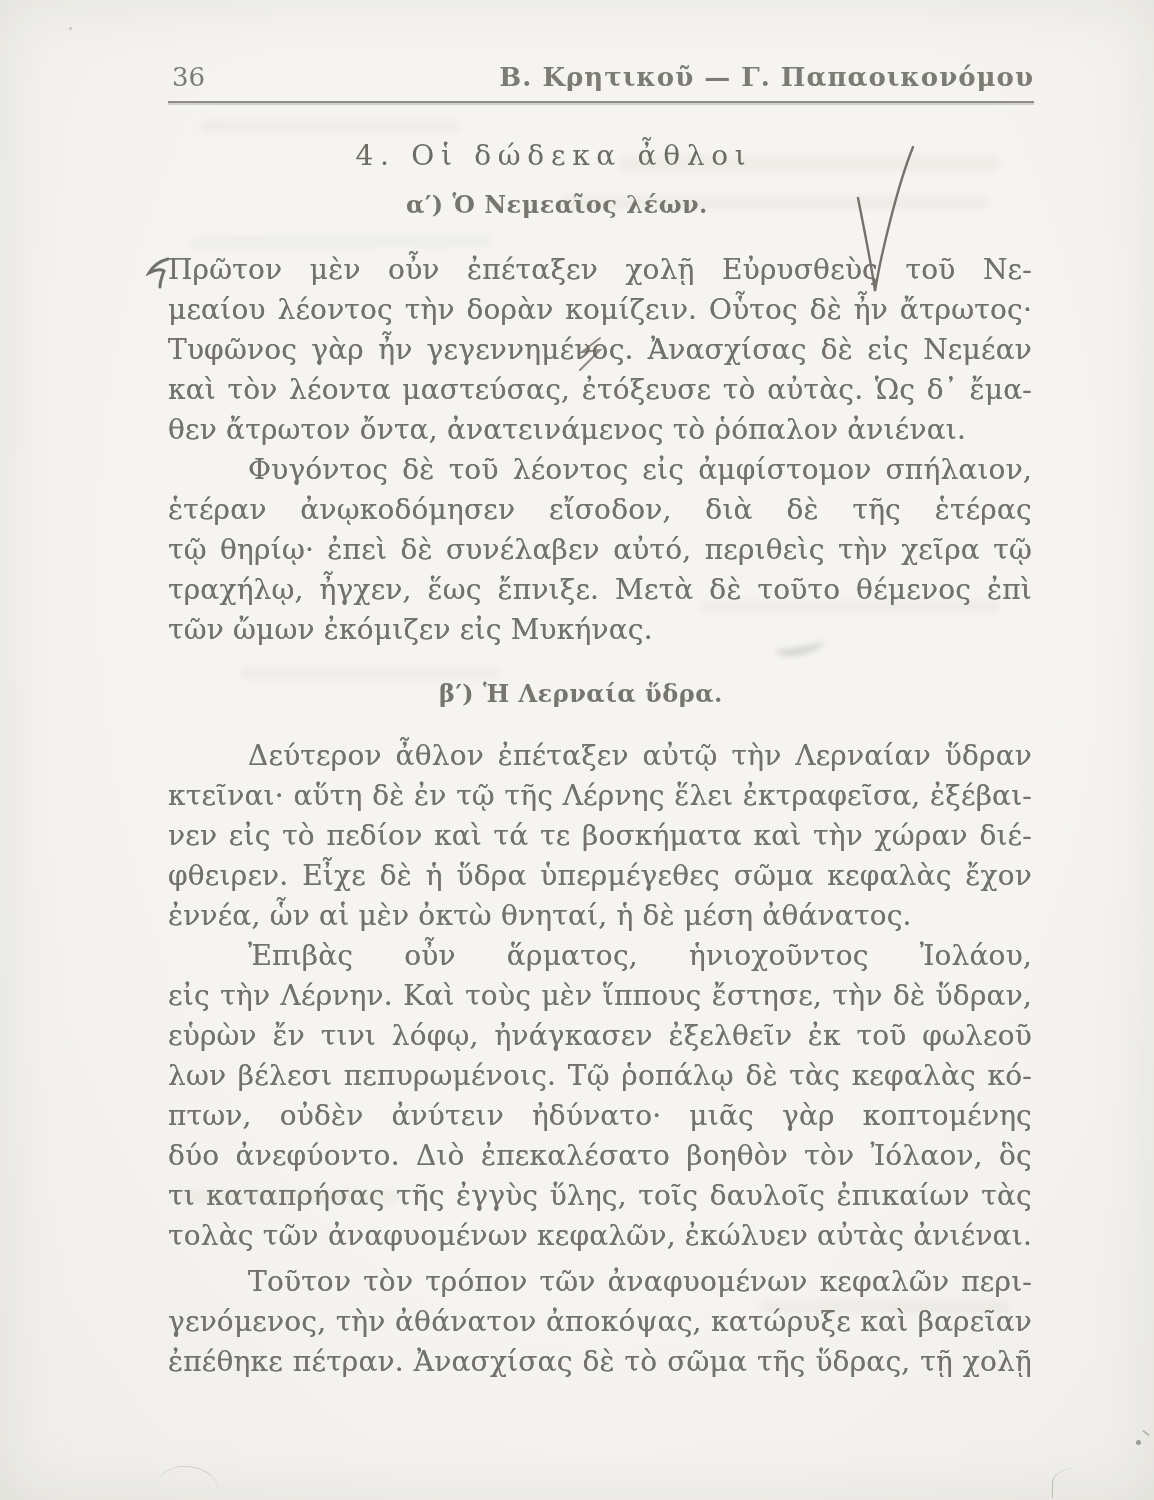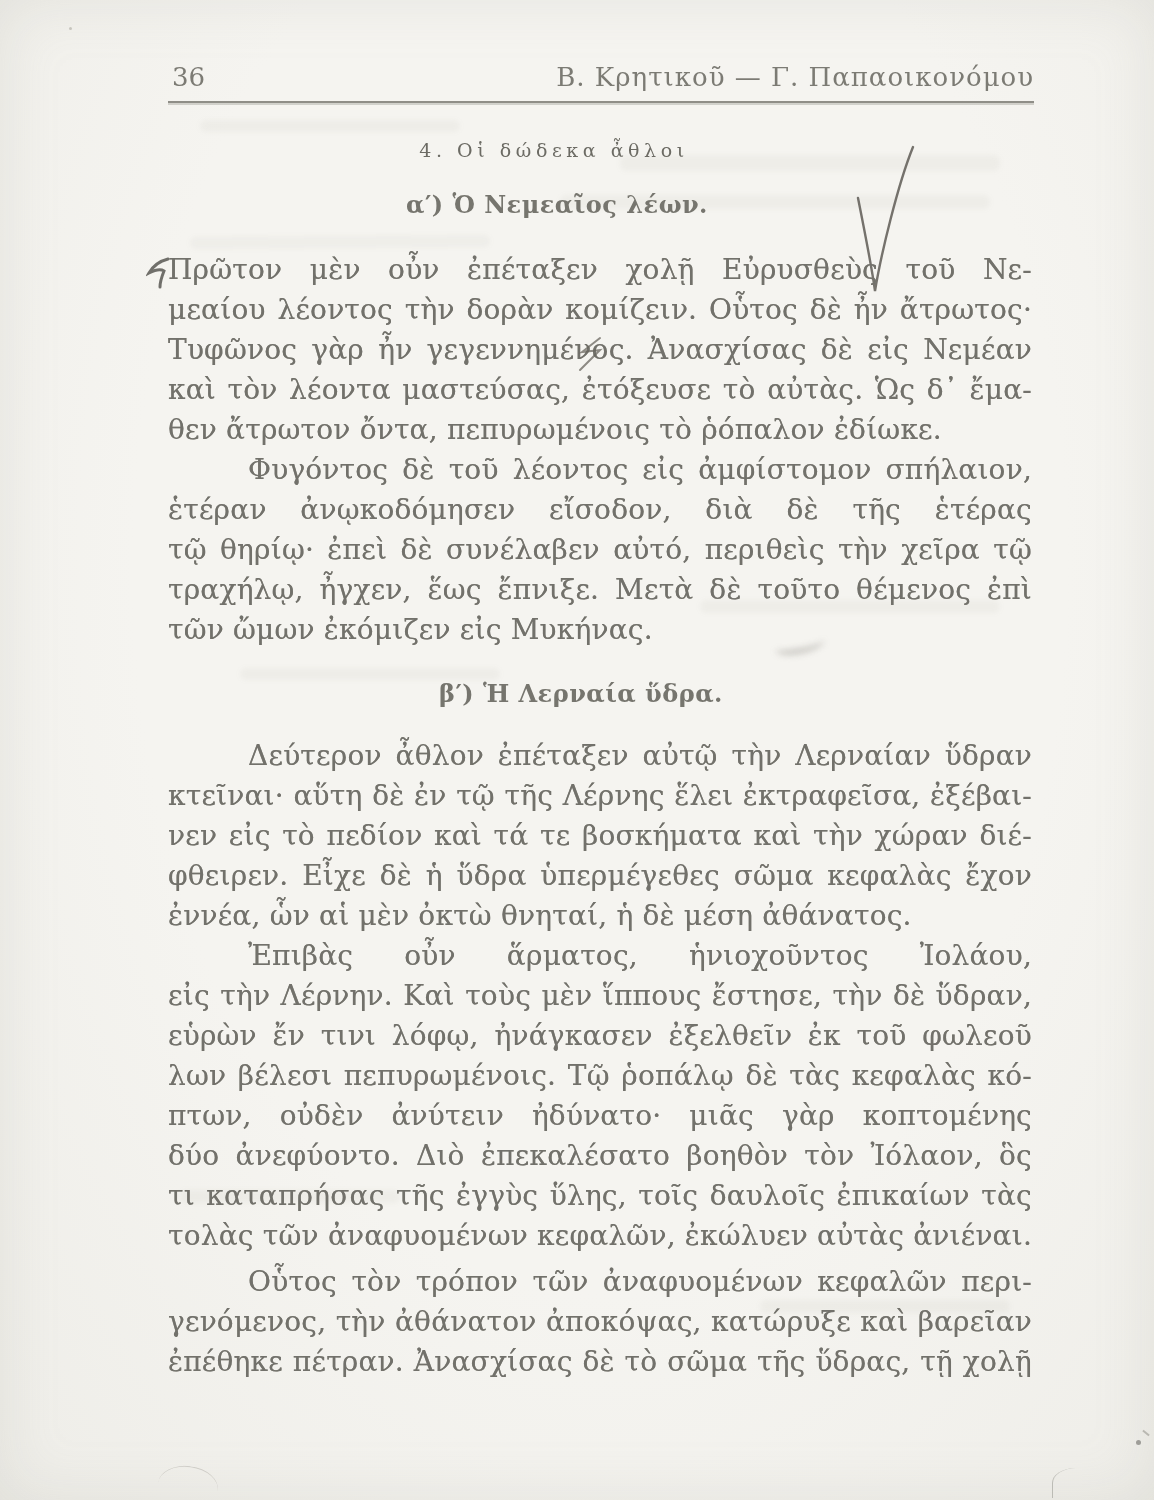--- a/index.html
+++ b/index.html
@@ -12,29 +12,29 @@
     overflow:hidden;
     font-family:"DejaVu Serif","Liberation Serif",serif;
     color:#72716b;
   }
   
   .header-row{
     position:absolute;top:62px;left:168px;width:866px;height:32px;
     font-size:26px;color:#7c7b74;
   }
   .page-number{position:absolute;left:4px;top:0;}
-  .running-header{position:absolute;right:0;top:0;letter-spacing:1px;}
+  .running-header{position:absolute;right:0;top:0;letter-spacing:1px;font-weight:bold;}
   .header-rule{
     position:absolute;top:101px;left:168px;width:866px;height:2px;
     background:#8f8e87;box-shadow:0 2px 0 rgba(143,142,135,.35);
   }
   
   .chapter-title{
     position:absolute;top:139px;left:168px;width:864px;
-    text-align:center;font-size:19px;color:#6c6b64;
+    text-align:center;font-size:28px;color:#6c6b64;
   }
   .chapter-title span{position:relative;left:-46px;letter-spacing:.24em;}
   .section-heading{
     position:absolute;left:169px;width:864px;
     text-align:center;font-size:24px;font-weight:bold;color:#76756e;
     letter-spacing:.02em;
   }
   .heading-alpha{top:190px;}
   .heading-alpha span{position:relative;left:-44px;}
   .heading-beta{top:679px;}
@@ -116,21 +116,21 @@
 
   <svg class="mark check-mark" width="80" height="158" viewBox="0 0 80 158">
     <path d="M 12,56 C 18,86 26,126 29,149 C 35,112 52,42 67,5" fill="none" stroke="#5e5b55" stroke-width="2.4" stroke-linecap="round" opacity="0.85"></path>
   </svg>
 
   <div class="para p1">
     <div class="line">Πρῶτον μὲν οὖν ἐπέταξεν χολῇ Εὐρυσθεὺς τοῦ Νε-</div>
     <div class="line">μεαίου λέοντος τὴν δορὰν κομίζειν. Οὗτος δὲ ἦν ἄτρωτος· ἐκ</div>
     <div class="line">Τυφῶνος γὰρ ἦν γεγεννημένος. Ἀνασχίσας δὲ εἰς Νεμέαν</div>
     <div class="line">καὶ τὸν λέοντα μαστεύσας, ἐτόξευσε τὸ αὐτὰς. Ὡς δ᾽ ἔμα-</div>
-    <div class="line last">θεν ἄτρωτον ὄντα, πεπυρωμένοις τὸ ῥόπαλον ἐδίωκε.</div>
+    <div class="line last">θεν ἄτρωτον ὄντα, ἀνατεινάμενος τὸ ῥόπαλον ἀνιέναι.</div>
   </div>
 
   <svg class="mark margin-tick" width="26" height="34" viewBox="0 0 26 34">
     <path d="M 22,3 C 14,5 7,10 3,17 C 9,14 15,13 18,15 C 16,20 14,26 14,31" fill="none" stroke="#4f4d48" stroke-width="3" stroke-linecap="round" opacity="0.8"></path>
   </svg>
 
   <svg class="mark zigzag-mark" width="30" height="38" viewBox="0 0 30 38">
     <path d="M 24,2 L 6,16 L 24,14 L 4,34" fill="none" stroke="#6a675f" stroke-width="2" stroke-linecap="round" opacity="0.75"></path>
   </svg>
 
@@ -161,21 +161,21 @@
     <div class="line">εἰς τὴν Λέρνην. Καὶ τοὺς μὲν ἵππους ἔστησε, τὴν δὲ ὕδραν,</div>
     <div class="line">εὑρὼν ἔν τινι λόφῳ, ἠνάγκασεν ἐξελθεῖν ἐκ τοῦ φωλεοῦ βάλ-</div>
     <div class="line">λων βέλεσι πεπυρωμένοις. Τῷ ῥοπάλῳ δὲ τὰς κεφαλὰς κό-</div>
     <div class="line">πτων, οὐδὲν ἀνύτειν ἠδύνατο· μιᾶς γὰρ κοπτομένης κεφαλῆς,</div>
     <div class="line">δύο ἀνεφύοντο. Διὸ ἐπεκαλέσατο βοηθὸν τὸν Ἰόλαον, ὃς μέρος</div>
     <div class="line">τι καταπρήσας τῆς ἐγγὺς ὕλης, τοῖς δαυλοῖς ἐπικαίων τὰς ἀνα-</div>
     <div class="line">τολὰς τῶν ἀναφυομένων κεφαλῶν, ἐκώλυεν αὐτὰς ἀνιέναι.</div>
   </div>
 
   <div class="para p5">
-    <div class="line ind">Οὗτος τὸν τρόπον τῶν ἀναφυομένων κεφαλῶν περι-</div>
+    <div class="line ind">Τοῦτον τὸν τρόπον τῶν ἀναφυομένων κεφαλῶν περι-</div>
     <div class="line">γενόμενος, τὴν ἀθάνατον ἀποκόψας, κατώρυξε καὶ βαρεῖαν</div>
     <div class="line">ἐπέθηκε πέτραν. Ἀνασχίσας δὲ τὸ σῶμα τῆς ὕδρας, τῇ χολῇ</div>
   </div>
 
   <div class="speck-tl"></div>
   <div class="speck-br"></div>
   <div class="speck-br2"></div>
   <div class="corner-curve"></div>
   <div class="fold-curve"></div>
 

